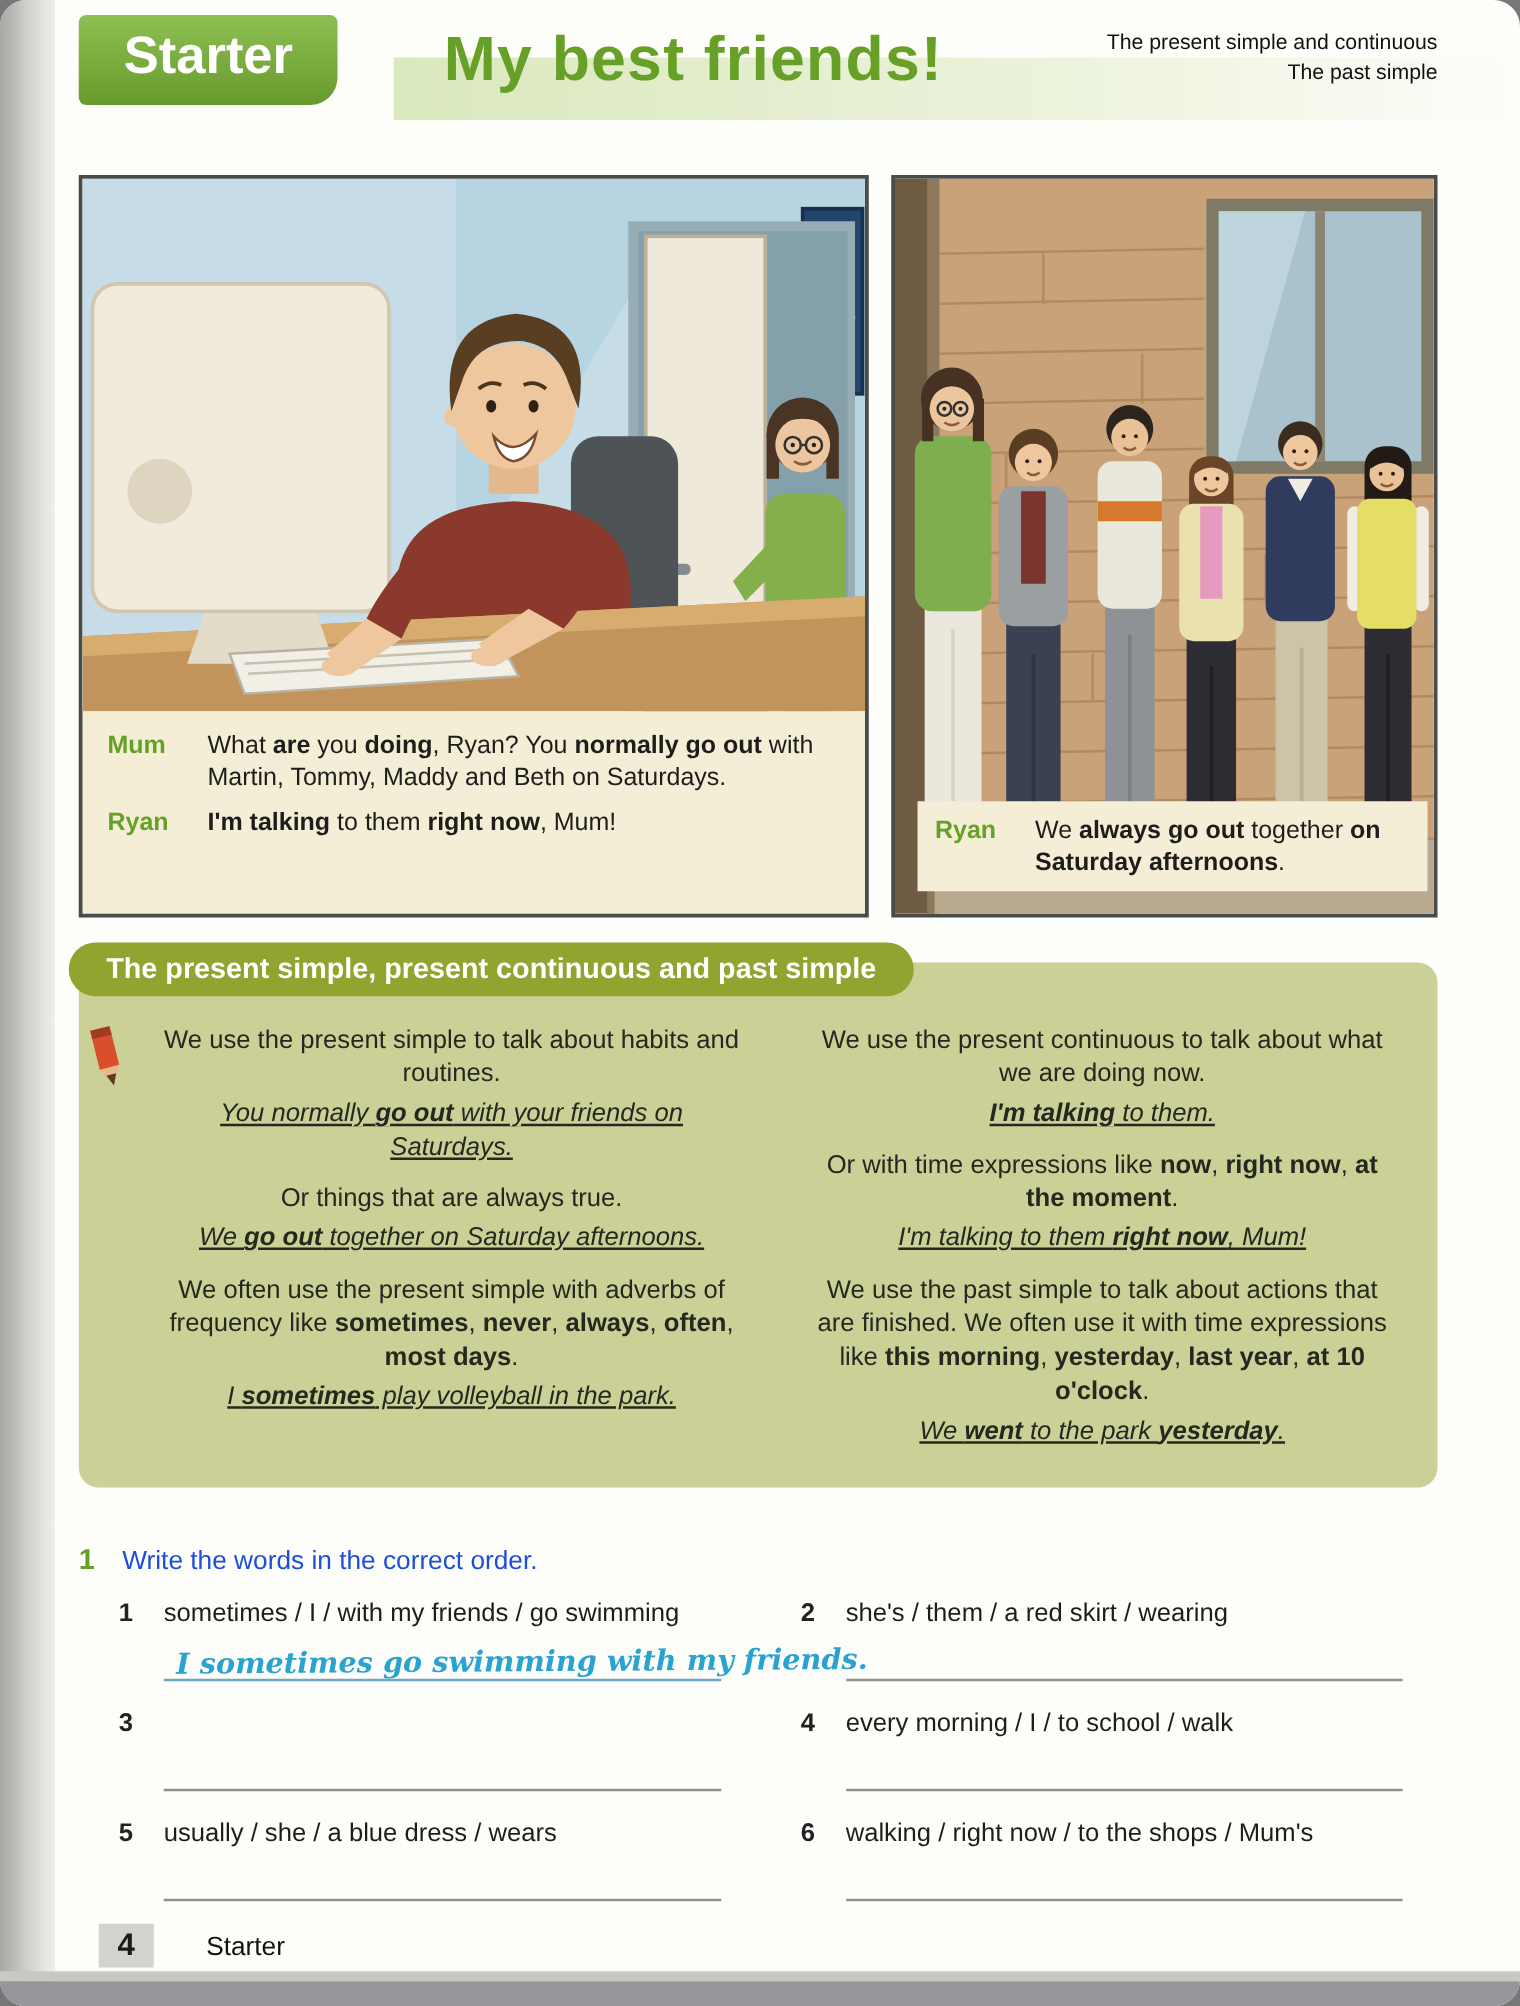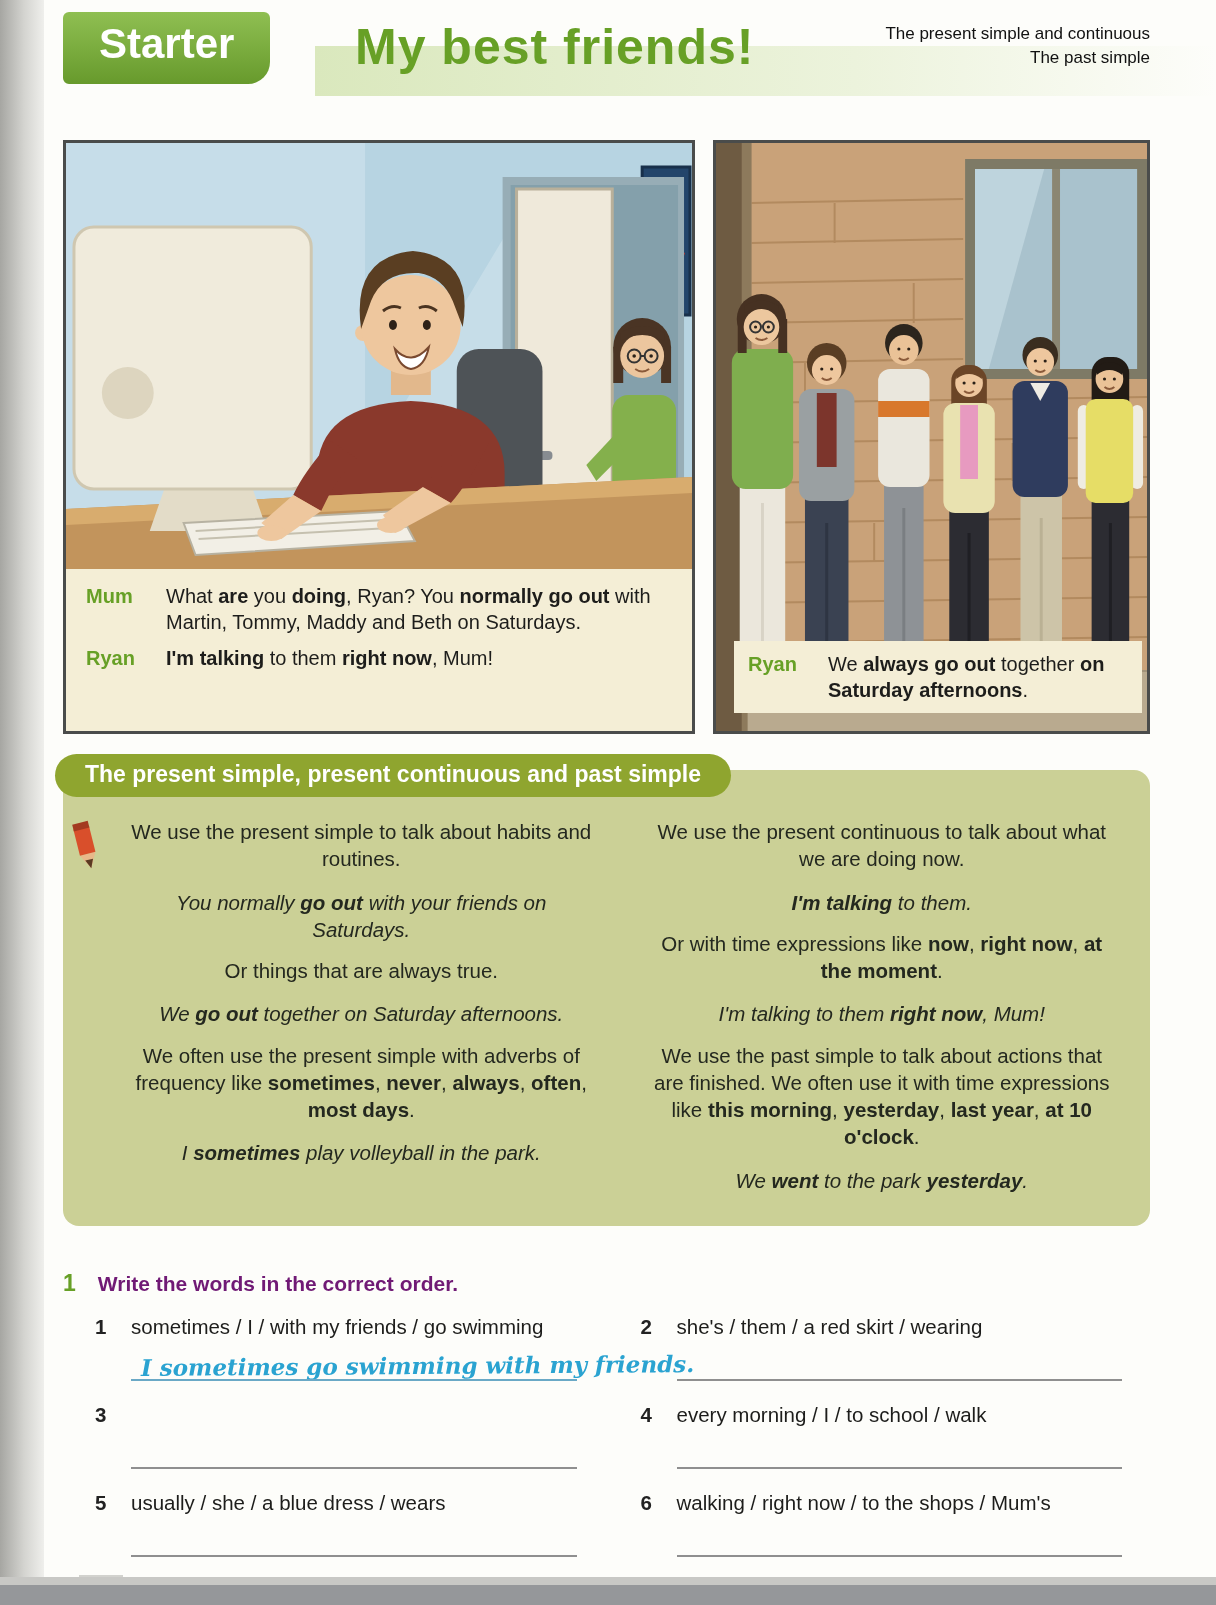--- a/index.html
+++ b/index.html
@@ -3,21 +3,21 @@
 <meta charset="utf-8">
 <style>
   :root{
     --green:#67a026; --green-light:#8fbf52; --green-dark:#679a2c;
     --olive:#cbd096; --olive-dark:#8fa52f; --cream:#f4eed6;
     --ink:#1d1d1b; --hand-blue:#2aa3d1;
   }
   *{box-sizing:border-box;}
   body{margin:0;background:#777;}
   .page{position:relative;width:1216px;height:1605px;margin:0 auto;background:#fdfdfa;
-        overflow:hidden;font-family:"Liberation Sans",sans-serif;color:var(--ink);}
+        overflow:hidden;font-family:"Liberation Sans",sans-serif;color:var(--ink);border-radius:21px;}
   .scan-left{position:absolute;left:0;top:0;bottom:0;width:44px;
         background:linear-gradient(90deg,#a6a6a2,#d4d4d0 55%,#efefec);}
   .scan-bottom{position:absolute;left:0;right:0;bottom:0;height:20px;background:#95979a;}
   .scan-bottom2{position:absolute;left:0;right:0;bottom:20px;height:8px;background:#c8c8c5;}
   .content{position:relative;padding:10px 66px 0 63px;}
 
   
   .header{position:relative;height:104px;}
   .unit-tab{position:absolute;left:0;top:2px;background:linear-gradient(var(--green-light),var(--green-dark));
         color:#fff;font-weight:bold;font-size:42px;padding:8px 36px 16px;border-radius:6px 6px 22px 6px;}
@@ -42,28 +42,28 @@
   
   .grammar{position:relative;margin-top:36px;background:var(--olive);border-radius:16px;
         padding:48px 34px 18px 30px;}
   .grammar-title{position:absolute;top:-16px;left:-8px;background:var(--olive-dark);color:#fff;
         font-weight:bold;font-size:23px;padding:7px 30px 9px;border-radius:26px;white-space:nowrap;}
   .pencil{position:absolute;left:8px;top:50px;transform:rotate(-14deg);}
   .g-cols{display:flex;gap:52px;}
   .g-col{flex:1;font-size:20.5px;line-height:1.33;color:#24281f;text-align:center;}
   .g-col.leftcol{padding-left:34px;}
   p.rule{margin:0 0 4px;}
-  p.example{margin:16px 0 14px;font-style:italic;}
+  p.example{margin:4px 0 14px;font-style:italic;text-decoration:underline;}
   .gap-top{margin-top:22px;}
 
   
   .exercise{margin-top:44px;}
   .ex-head{display:flex;align-items:baseline;gap:22px;}
   .ex-num{font-size:23px;font-weight:bold;color:var(--green);}
-  .ex-instruction{font-size:21px;font-weight:bold;color:#701a75;}
+  .ex-instruction{font-size:21px;font-weight:normal;color:#1d4ed8;}
   .ex-grid{display:grid;grid-template-columns:1fr 1fr;column-gap:36px;row-gap:20px;
         margin-top:18px;padding-left:32px;}
   .ex-item{font-size:20.5px;}
   .ex-prompt{display:flex;gap:22px;}
   .item-num{font-weight:bold;min-width:14px;color:#222;}
   .answer-area{margin:8px 0 0 36px;position:relative;height:36px;font-weight:bold;}
   .answer-line{position:absolute;left:0;right:28px;bottom:2px;border-bottom:2px solid #8f8f8f;}
   .first .answer-line{border-color:#6aa9c6;}
   .answer-text{position:absolute;left:10px;bottom:4px;font-family:"DejaVu Serif",serif;
         font-style:italic;font-size:23px;color:var(--hand-blue);white-space:nowrap;transform:rotate(-0.4deg);}

